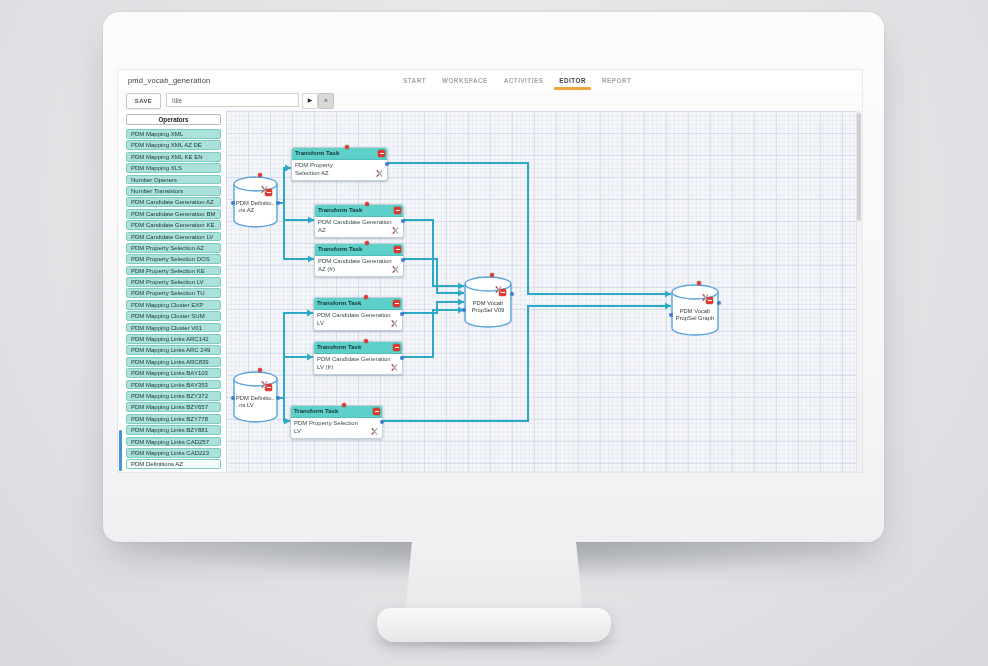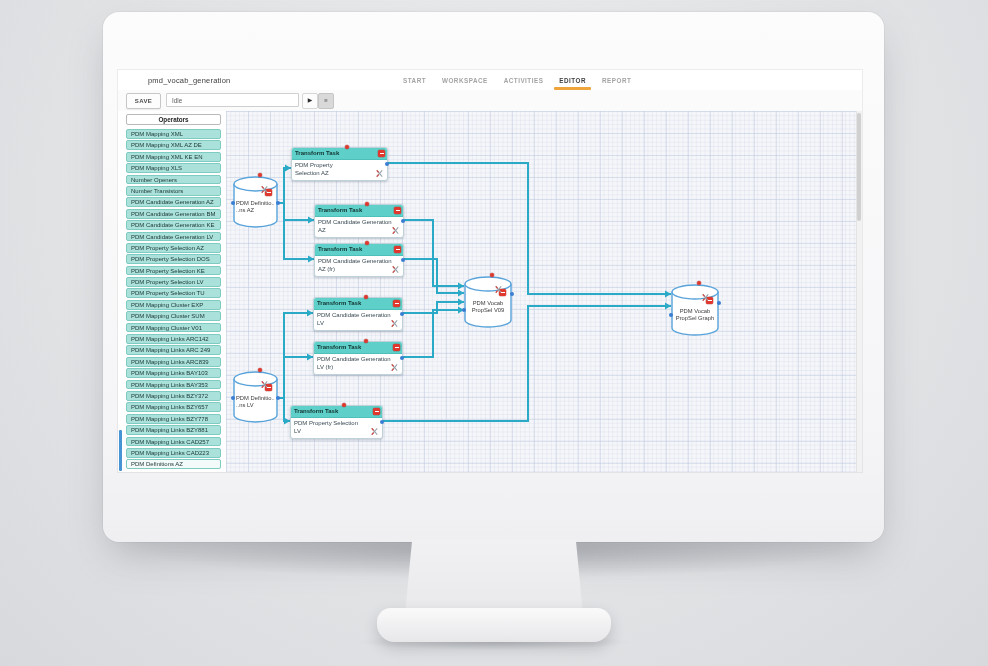--- a/index.html
+++ b/index.html
@@ -23,21 +23,21 @@
   #base-shadow{position:absolute;left:355px;top:634px;width:278px;height:16px;
       background:radial-gradient(ellipse at center, rgba(60,65,75,.20) 0%, rgba(60,65,75,0) 70%);}
 
   
   #screen{position:absolute;left:118px;top:70px;width:744px;height:402px;background:#ffffff;
       box-shadow:0 0 0 1px rgba(0,0,0,.06), inset 0 0 6px rgba(0,0,0,.05);}
 
   
   #app-header{position:absolute;left:118px;top:70px;width:744px;height:20px;background:#fff;
       border-bottom:1px solid #ececec;}
-  #page-title{position:absolute;left:10px;top:6px;font-size:7.5px;color:#3c3c3c;letter-spacing:.2px;margin-left:20px;}
+  #page-title{position:absolute;left:10px;top:6px;font-size:7.5px;color:#3c3c3c;letter-spacing:.2px;}
   #tab-bar{position:absolute;left:284px;top:0;height:20px;display:flex;align-items:center;gap:14px;}
   .tab{font-size:6.3px;font-weight:bold;letter-spacing:.5px;color:#a3a3a3;position:relative;
       padding:6px 1px;cursor:pointer;}
   .tab.active{color:#3f3f3f;}
   .tab.active::after{content:"";position:absolute;left:-4px;right:-4px;bottom:0;height:2.5px;
       background:#f0a43c;border-radius:1px;}
 
   
   #toolbar{position:absolute;left:118px;top:90px;width:744px;height:21px;background:#fbfbfb;
       border-bottom:1px solid #e2e2e2;}

